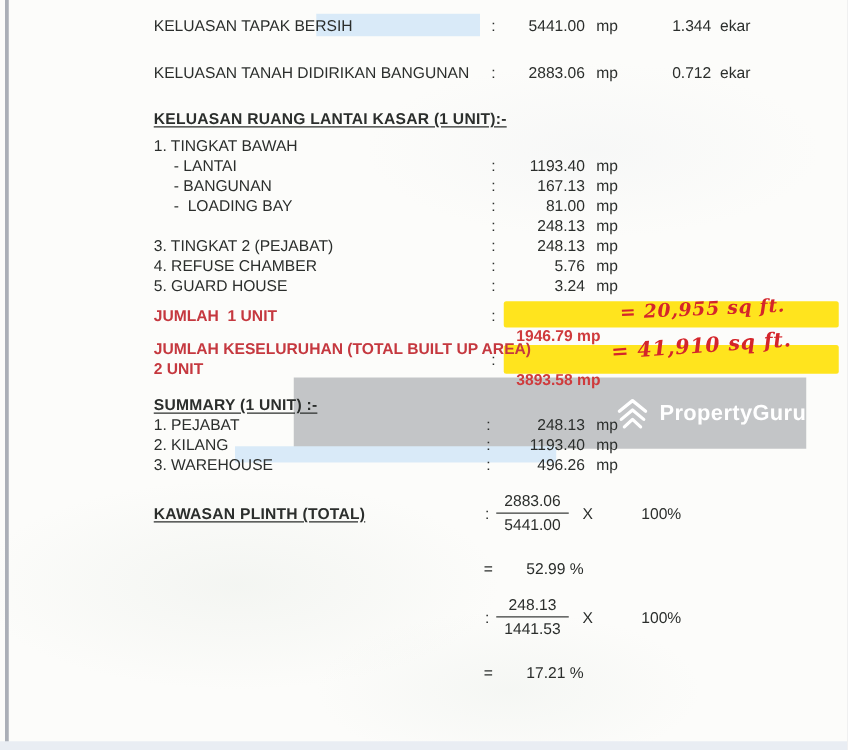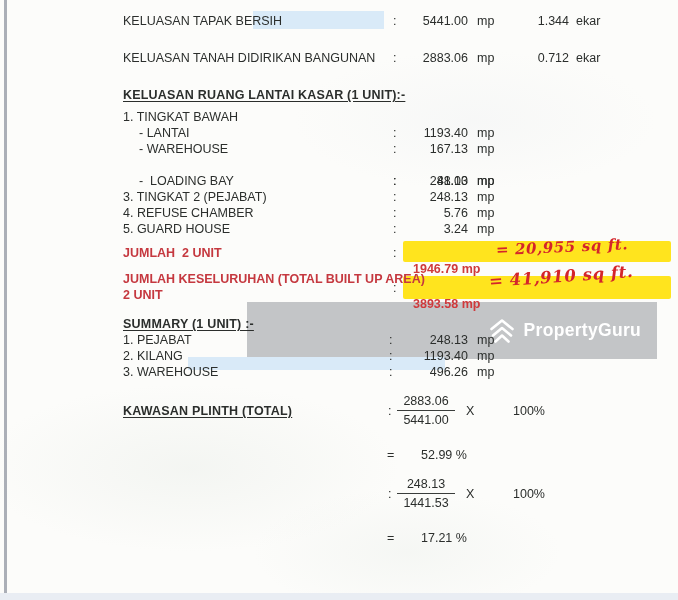--- a/index.html
+++ b/index.html
@@ -21,22 +21,22 @@
   .aunit{left:576px;}
   .hd{font-weight:600;text-decoration:underline;text-underline-offset:2px;letter-spacing:.2px;}
   .red{color:#c5383f;font-weight:700;}
   .redval{color:#cf3a3c;font-weight:600;margin-top:16px;}
   .yhl{position:absolute;background:#ffe41e;border-radius:2px;z-index:2;}
   .bhl{position:absolute;background:#d9eaf8;z-index:2;}
   .hand{position:absolute;font-family:"DejaVu Serif",serif;font-style:italic;font-weight:700;
         color:#d4252b;font-size:15px;letter-spacing:.6px;transform:rotate(-2.5deg);
         transform-origin:left center;z-index:4;white-space:pre;}
   .wmband{position:absolute;left:235px;top:302px;width:410px;height:57px;background:#c3c5c7;
-          z-index:1;display:flex;align-items:center;justify-content:flex-end;padding-right:16px;
-          box-sizing:border-box;margin-left:12px;}
+          z-index:1;display:flex;align-items:center;justify-content:flex-end;
+          box-sizing:border-box;}
   .wmlogo{display:flex;align-items:center;gap:7px;}
   .wmbrand{color:#ffffff;font-size:17.5px;font-weight:600;letter-spacing:.3px;}
   .frac{position:absolute;left:397px;width:58px;text-align:center;z-index:3;}
   .frac .fnum{font-size:12.5px;padding-bottom:2px;}
   .frac .fden{font-size:12.5px;border-top:1.4px solid #3a3d3b;padding-top:2px;}
   .edgeline{position:absolute;left:4px;top:0;width:3px;height:600px;background:#abafb7;z-index:5;}
   .botstrip{position:absolute;left:0;top:593px;width:678px;height:7px;background:#e9edf3;z-index:5;}
 </style>
 </head>
 <body>
@@ -88,26 +88,26 @@
   <div class="row" style="top:110px;">
     <span class="t lab">1. TINGKAT BAWAH</span>
   </div>
   <div class="row" style="top:126px;">
     <span class="t ind">- LANTAI</span>
     <span class="t col">:</span>
     <span class="t num">1193.40</span>
     <span class="t unit">mp</span>
   </div>
   <div class="row" style="top:142px;">
-    <span class="t ind">- WAREHOUSE</span>
+    <span class="t ind">- BANGUNAN</span>
     <span class="t col">:</span>
     <span class="t num">167.13</span>
     <span class="t unit">mp</span>
   </div>
-  <div class="row" style="top:174px;text-decoration:underline;">
+  <div class="row" style="top:158px;text-decoration:underline;">
     <span class="t ind">-  LOADING BAY</span>
     <span class="t col">:</span>
     <span class="t num">81.00</span>
     <span class="t unit">mp</span>
   </div>
   <div class="row" style="top:174px;">
     <span class="t col">:</span>
     <span class="t num">248.13</span>
     <span class="t unit">mp</span>
   </div>
@@ -124,21 +124,21 @@
     <span class="t unit">mp</span>
   </div>
   <div class="row" style="top:222px;">
     <span class="t lab">5. GUARD HOUSE</span>
     <span class="t col">:</span>
     <span class="t num">3.24</span>
     <span class="t unit">mp</span>
   </div>
 
   <div class="row" style="top:246px;">
-    <span class="t lab red">JUMLAH  2 UNIT</span>
+    <span class="t lab red">JUMLAH  1 UNIT</span>
     <span class="t col">:</span>
     <span class="t redval" style="left:413px;">1946.79 mp</span>
   </div>
   <span class="hand" style="left:496px;top:241px;">= 20,955 sq ft.</span>
 
   <div class="row" style="top:272px;">
     <span class="t lab red">JUMLAH KESELURUHAN (TOTAL BUILT UP AREA)</span>
   </div>
   <div class="row" style="top:288px;">
     <span class="t lab red">2 UNIT</span>

